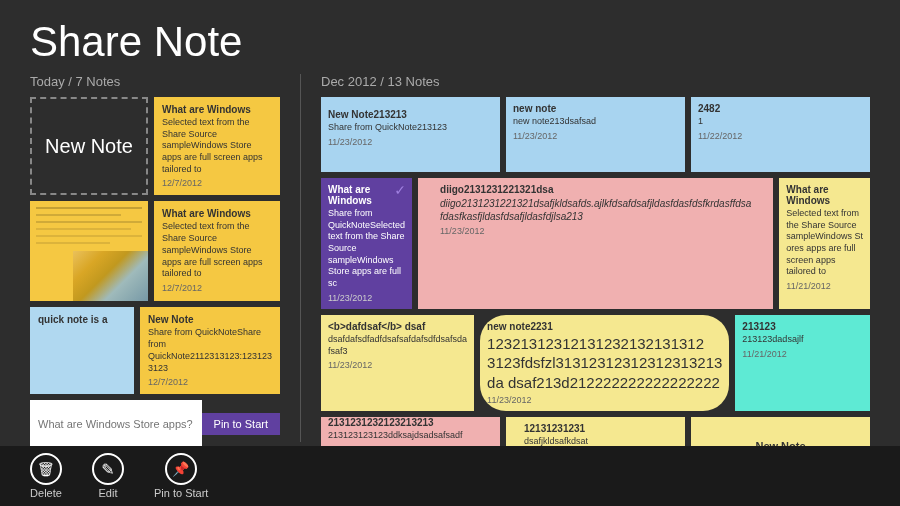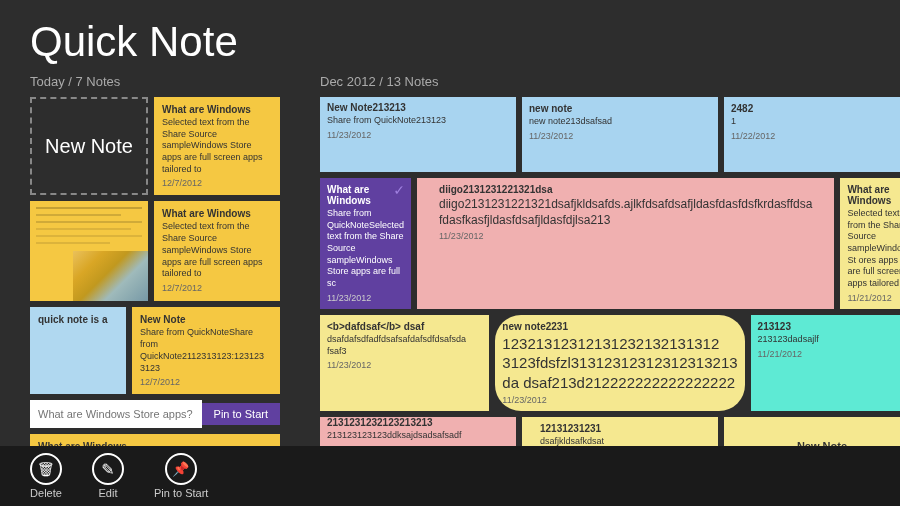--- a/index.html
+++ b/index.html
@@ -17,21 +17,21 @@
       font-weight: 200;
       padding: 18px 30px 8px 30px;
       color: #fff;
     }
   </style>
 </head>
 <body>
 
 <div style="width:900px;height:506px;background:#2d2d2d;overflow:hidden;position:relative;">
 
-  <div class="page-title">Quick Note</div>
+  <div class="page-title">Share Note</div>
 
   <div style="display:flex;padding:0 30px;gap:0;height:calc(506px - 78px - 60px);">
 
     <div style="width:250px;flex-shrink:0;">
       <div style="font-size:13px;color:#aaa;margin-bottom:8px;">Today / 7 Notes</div>
 
       <div style="display:flex;gap:6px;margin-bottom:6px;">
 
         <div style="border:2px dashed #888;background:transparent;color:#fff;display:flex;align-items:center;justify-content:center;font-size:20px;font-weight:300;width:118px;min-height:80px;cursor:pointer;flex-shrink:0;">
           <span>New Note</span>
@@ -58,48 +58,48 @@
         </div>
 
         <div style="background:#f5c842;color:#333;padding:7px 8px;font-size:10px;flex:1;min-height:100px;">
           <div style="font-weight:700;font-size:10px;margin-bottom:2px;">What are Windows</div>
           <div style="font-size:9px;line-height:1.3;">Selected text from the Share Source sampleWindows Store apps are full screen apps tailored to</div>
           <div style="font-size:9px;color:#666;margin-top:3px;">12/7/2012</div>
         </div>
       </div>
 
       <div style="display:flex;gap:6px;margin-bottom:6px;">
-        <div style="background:#b0d8f0;color:#333;padding:7px 8px;font-size:10px;width:96px;flex-shrink:0;min-height:70px;">
+        <div style="background:#b0d8f0;color:#333;padding:7px 8px;font-size:10px;width:104px;flex-shrink:0;min-height:70px;">
           <div style="font-weight:700;font-size:10px;margin-bottom:2px;">quick note is a</div>
         </div>
         <div style="background:#f5c842;color:#333;padding:7px 8px;font-size:10px;flex:1;min-height:70px;">
           <div style="font-weight:700;font-size:10px;margin-bottom:2px;">New Note</div>
           <div style="font-size:9px;line-height:1.3;">Share from QuickNoteShare from QuickNote2112313123:123123 3123</div>
           <div style="font-size:9px;color:#666;margin-top:3px;">12/7/2012</div>
         </div>
       </div>
 
       <div style="display:flex;gap:0;align-items:center;margin-bottom:6px;">
-        <input type="text" style="flex: 1 1 0%; background: rgb(255, 255, 255); border: none; padding: 8px 8px; font-size: 11px; color: rgb(51, 51, 51); outline: none;" placeholder="What are Windows Store apps?">
+        <input type="text" style="flex: 1 1 0%; background: rgb(255, 255, 255); border: none; padding: 18px 8px; font-size: 11px; color: rgb(51, 51, 51); outline: none;" placeholder="What are Windows Store apps?">
         <button style="background:#6040a0;color:#fff;border:none;padding:5px 12px;font-size:11px;cursor:pointer;white-space:nowrap;">Pin to Start</button>
       </div>
 
       <div style="background:#f5c842;color:#333;padding:7px 8px;font-size:10px;min-height:55px;width:100%;">
         <div style="font-weight:700;font-size:10px;margin-bottom:2px;">What are Windows</div>
         <div style="font-size:9px;line-height:1.3;">Selected text from the Share So</div>
       </div>
     </div>
 
     <div style="width:1px;background:#555;margin:0 20px;align-self:stretch;"></div>
 
     <div style="flex:1;">
       <div style="font-size:13px;color:#aaa;margin-bottom:8px;">Dec 2012 / 13 Notes</div>
 
       <div style="display:grid;grid-template-columns:repeat(3,1fr);gap:6px;margin-bottom:6px;">
-        <div style="background:#a8d4f0;color:#333;padding:5px 7px;font-size:10px;min-height:75px;">
+        <div style="background:#a8d4f0;color:#333;padding:12px 7px;font-size:10px;min-height:75px;">
           <div style="font-weight:700;font-size:10px;margin-bottom:2px;">New Note213213</div>
           <div style="font-size:9px;line-height:1.3;">Share from QuickNote213123</div>
           <div style="font-size:9px;color:#666;margin-top:3px;">11/23/2012</div>
         </div>
         <div style="background:#a8d4f0;color:#333;padding:6px 7px;font-size:10px;min-height:75px;">
           <div style="font-weight:700;font-size:10px;margin-bottom:2px;">new note</div>
           <div style="font-size:9px;line-height:1.3;">new note213dsafsad</div>
           <div style="font-size:9px;color:#666;margin-top:3px;">11/23/2012</div>
         </div>
         <div style="background:#a8d4f0;color:#333;padding:6px 7px;font-size:10px;min-height:75px;">
@@ -111,21 +111,21 @@
 
       <div style="display:grid;grid-template-columns:repeat(3,1fr);gap:6px;margin-bottom:6px;">
         <div style="background:#6040a0;color:#fff;padding:6px 7px;font-size:10px;min-height:85px;position:relative;">
           <div style="font-weight:700;font-size:10px;margin-bottom:2px;">What are Windows</div>
           <div style="font-size:9px;line-height:1.3;">Share from QuickNoteSelected text from the Share Source sampleWindows Store apps are full sc</div>
           <div style="font-size:9px;color:#ccc;margin-top:3px;">11/23/2012</div>
           <div style="position:absolute;top:4px;right:6px;color:#a080e0;font-size:14px;">✓</div>
         </div>
         <div style="background:#f0b0b0;color:#333;padding:6px 22px;font-size:10px;min-height:85px;">
           <div style="font-weight:700;font-size:10px;margin-bottom:2px;">diigo2131231221321dsa</div>
-          <div style="font-size:12px;line-height:1.3;">diigo2131231221321dsafjkldsafds.ajlkfdsafdsafjldasfdasfdsfkrdasffdsa fdasfkasfjldasfdsafjldasfdjlsa213</div>
+          <div style="font-size:10px;line-height:1.3;font-style:italic;">diigo2131231221321dsafjkldsafds.ajlkfdsafdsafjldasfdasfdsfkrdasffdsa fdasfkasfjldasfdsafjldasfdjlsa213</div>
           <div style="font-size:9px;color:#666;margin-top:3px;">11/23/2012</div>
         </div>
         <div style="background:#f5e890;color:#333;padding:6px 7px;font-size:10px;min-height:85px;">
           <div style="font-weight:700;font-size:10px;margin-bottom:2px;">What are Windows</div>
           <div style="font-size:9px;line-height:1.3;">Selected text from the Share Source sampleWindows St ores apps are full screen apps tailored to</div>
           <div style="font-size:9px;color:#666;margin-top:3px;">11/21/2012</div>
         </div>
       </div>
 
       <div style="display:grid;grid-template-columns:repeat(3,1fr);gap:6px;margin-bottom:6px;">

